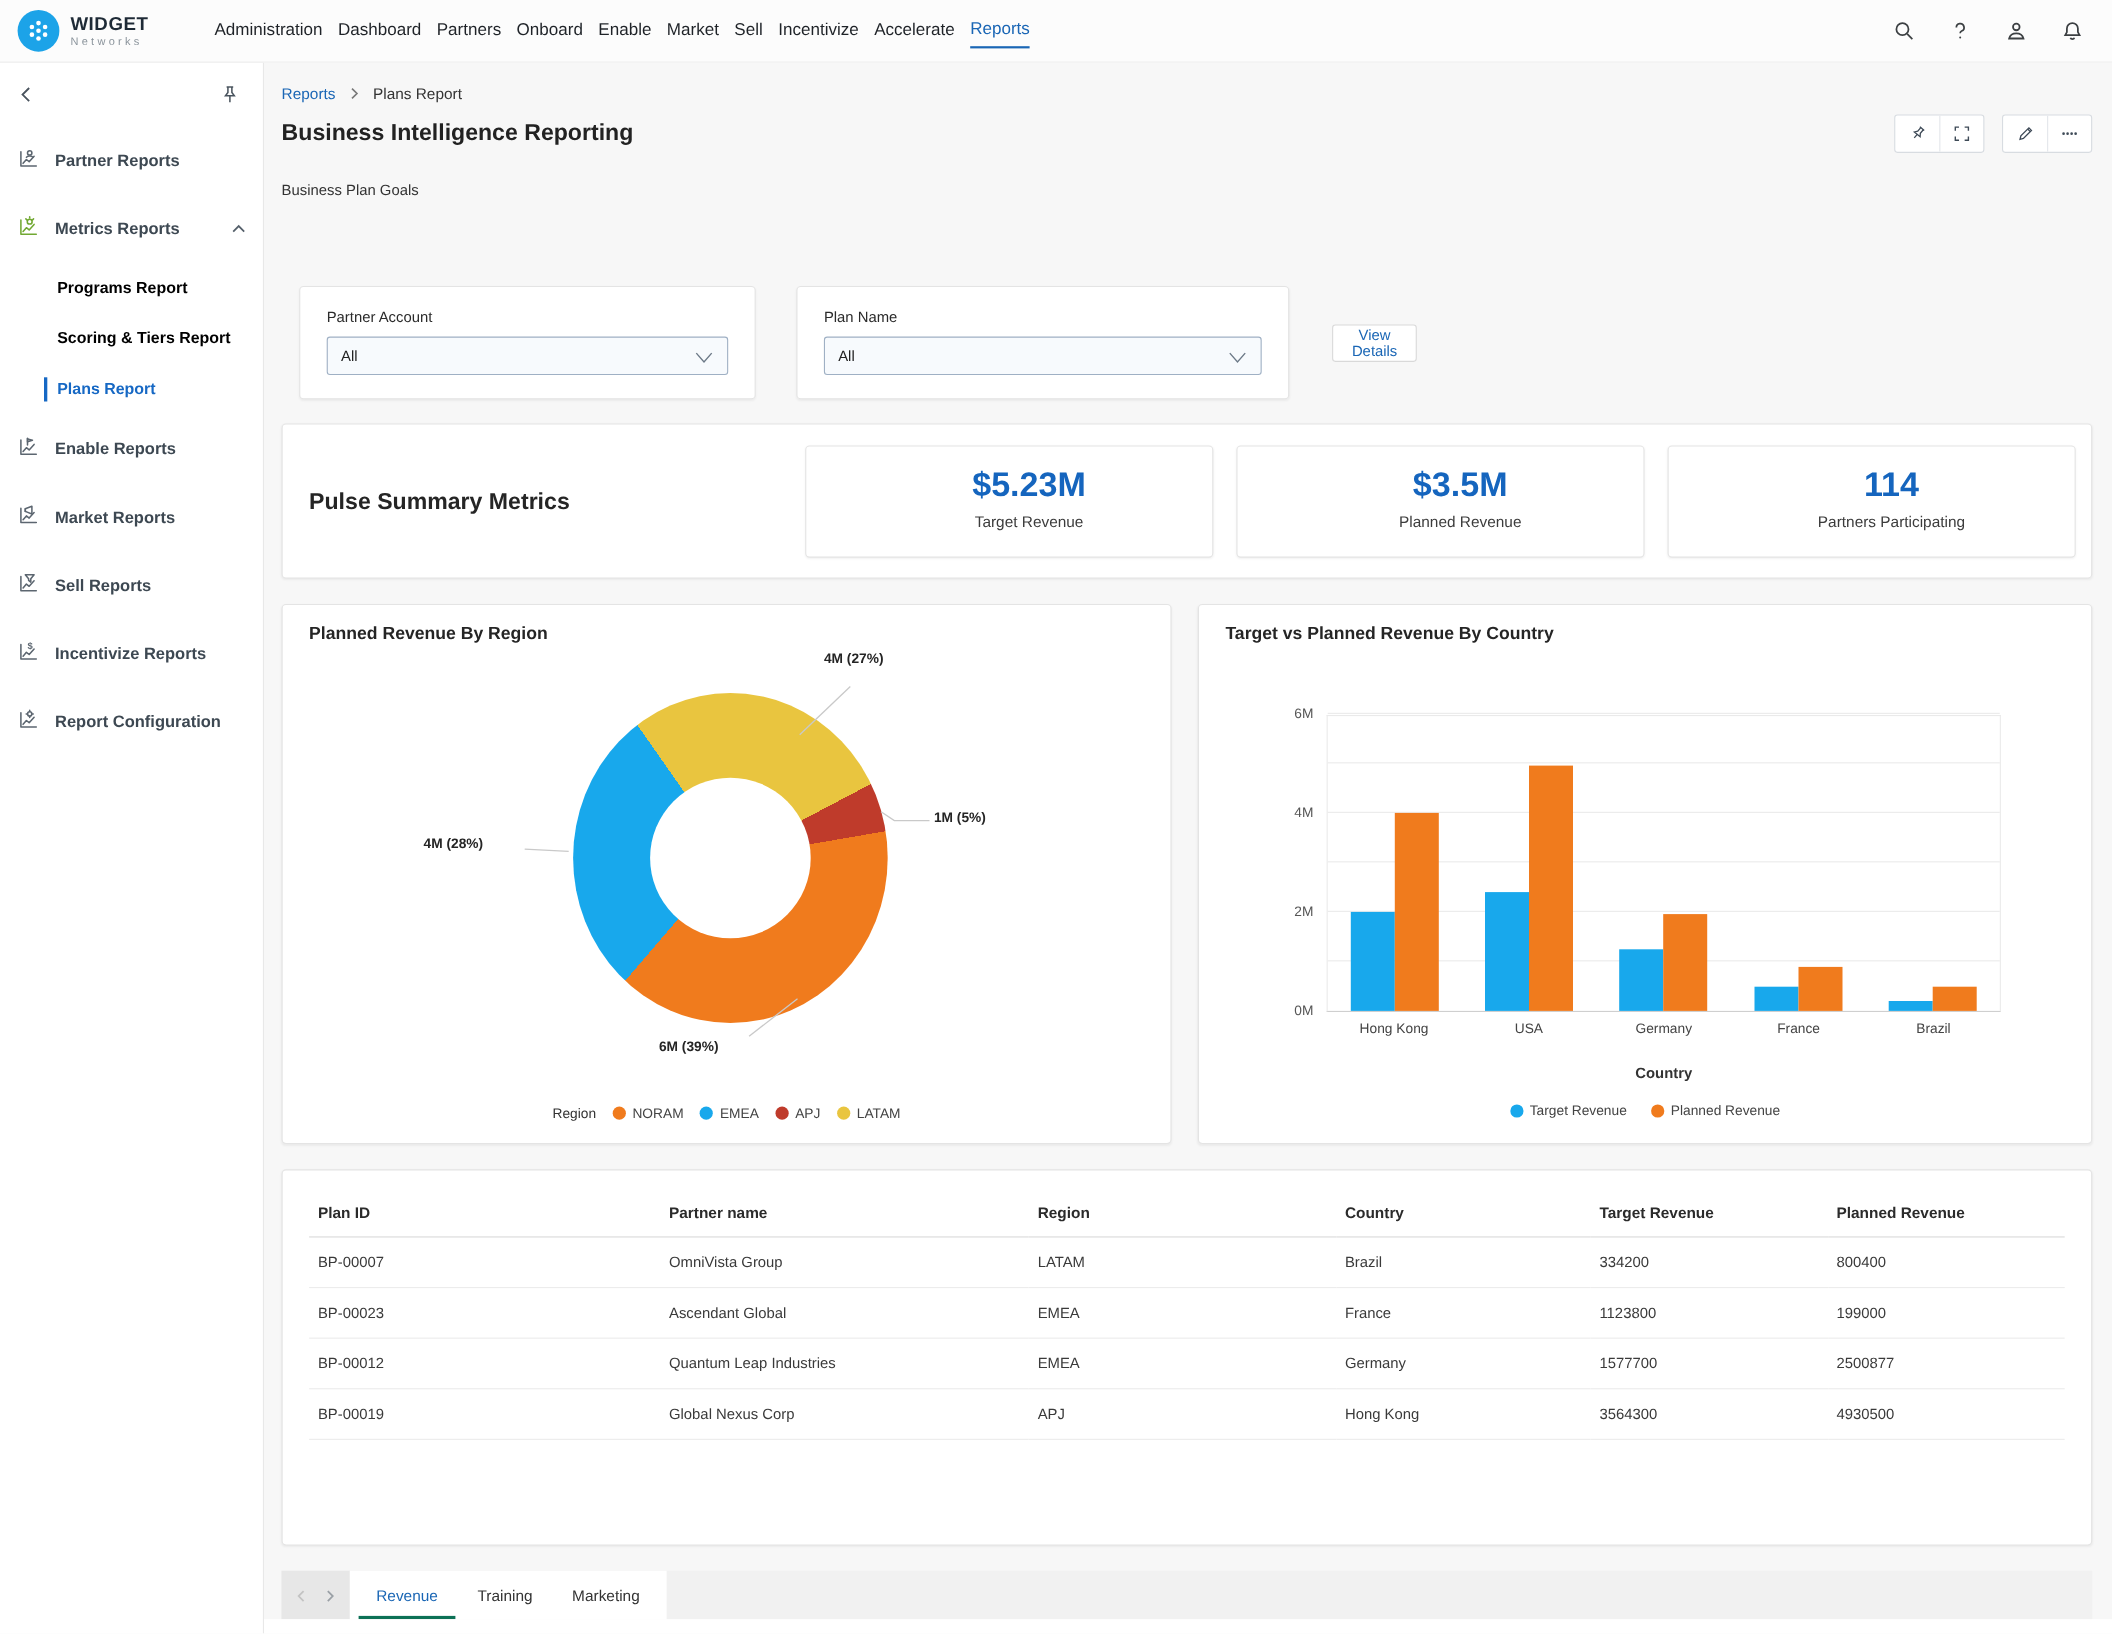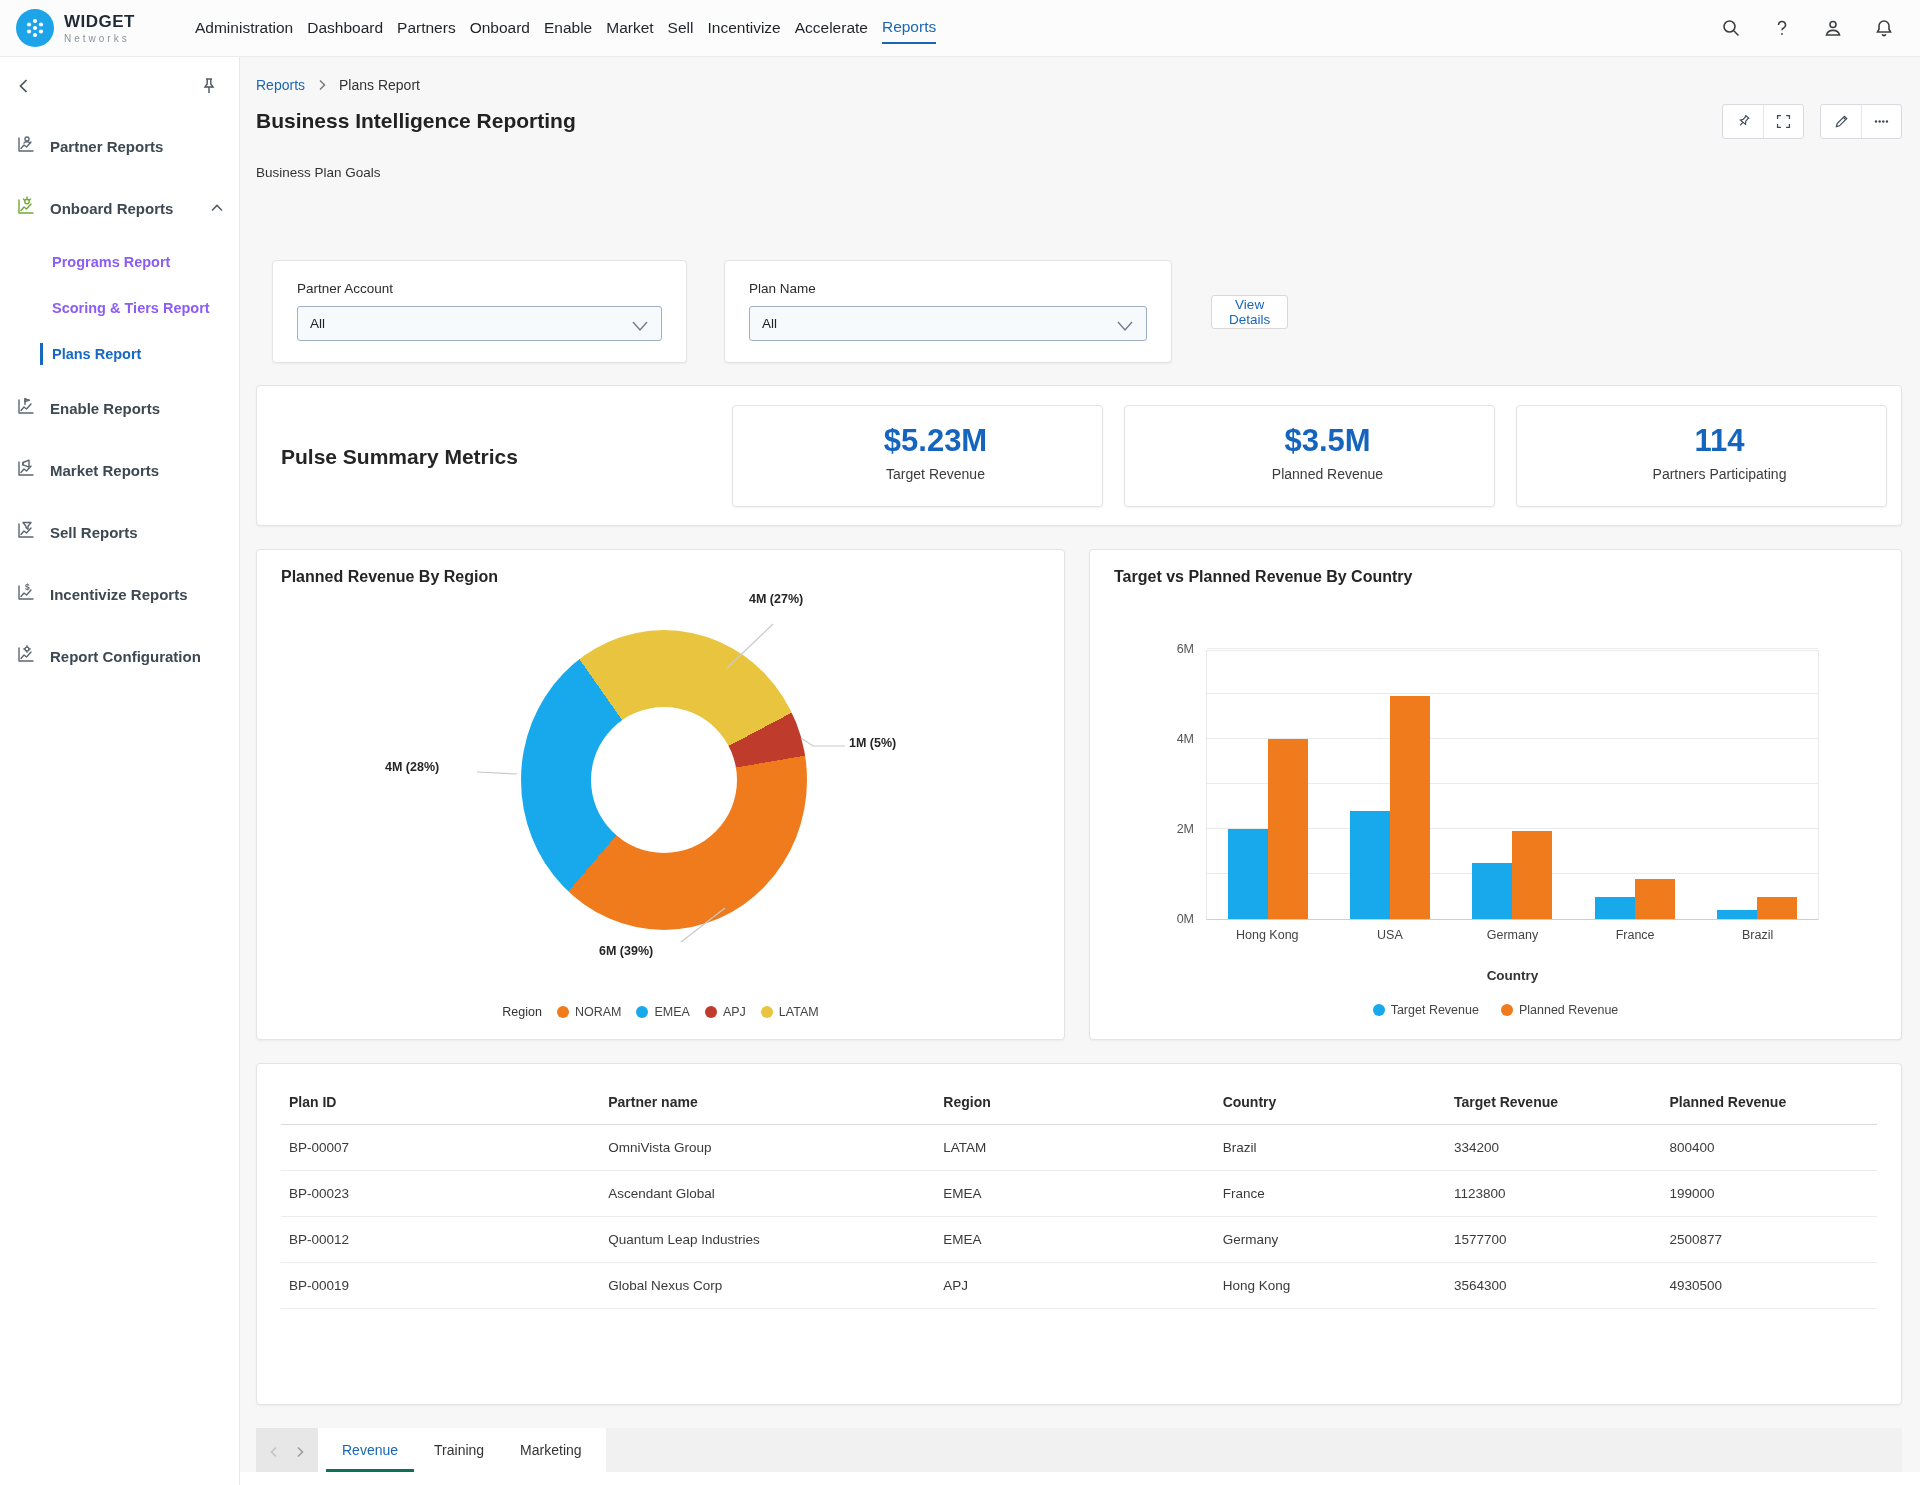--- a/index.html
+++ b/index.html
@@ -28,21 +28,21 @@
 
   
   .sb-head { height:58px; display:flex; align-items:center; justify-content:space-between; padding:0 20px 0 14px; }
   .sb-head .icon { width:20px; height:20px; color:#4A545E; cursor:pointer; }
   .sb-item { height:62px; display:flex; align-items:center; padding:0 14px; cursor:pointer; position:relative; }
   .sb-item .sb-icon { width:24px; height:24px; margin-right:12px; color:#5C6670; flex:0 0 auto; }
   .sb-item .sb-icon.green { color:#71A832; }
   .sb-item .sb-label { font-size:15px; font-weight:700; color:#3D4852; }
   .sb-item .sb-caret { margin-left:auto; width:16px; height:16px; color:#55606B; }
   .sb-sub { height:46px; display:flex; align-items:center; padding-left:52px; cursor:pointer; position:relative; }
-  .sb-sub .sb-sublabel { font-size:14.5px; font-weight:700; color:#8b5cf6; }
+  .sb-sub .sb-sublabel { font-size:14.5px; font-weight:700; color:#000000; }
   .sb-sub.active .sb-sublabel { color:#1668C4; }
   .sb-sub.active::before { content:""; position:absolute; left:40px; top:12px; bottom:12px; width:3px; background:#1668C4; }
 
   
   .content { position:absolute; left:16px; right:18px; top:0; }
   .breadcrumb { display:flex; align-items:center; gap:10px; margin-top:20px; font-size:14px; }
   .breadcrumb .crumb-link { color:#1A66B5; cursor:pointer; }
   .breadcrumb .crumb-sep { color:#7A7A7A; width:14px; height:14px; }
   .breadcrumb .crumb-current { color:#333; }
   .page-title { margin-top:16px; font-size:21px; font-weight:700; color:#222; }
@@ -210,21 +210,21 @@
         </div>
         <div class="sb-item">
           <span class="sb-icon green"><svg viewBox="0 0 24 24" fill="none" stroke="currentColor" stroke-width="1.4" stroke-linecap="round" stroke-linejoin="round">
               <path d="M5 4v13h14"></path>
               <polyline points="7,14.5 10,11 12.5,13 17,8"></polyline>
               <circle cx="13" cy="5.5" r="2.2"></circle>
               <line x1="13" y1="1" x2="13" y2="2.2"></line>
               <line x1="9.5" y1="3" x2="10.4" y2="3.9"></line>
               <line x1="16.5" y1="3" x2="15.6" y2="3.9"></line>
             </svg></span>
-          <span class="sb-label">Onboard Reports</span>
+          <span class="sb-label">Metrics Reports</span>
           <span class="sb-caret"><svg viewBox="0 0 16 16" fill="none" stroke="currentColor" stroke-width="1.6">
               <polyline points="3,10.5 8,5.5 13,10.5"></polyline>
             </svg></span>
         </div>
         <div class="sb-sub">
           <span class="sb-sublabel">Programs Report</span>
         </div>
         <div class="sb-sub">
           <span class="sb-sublabel">Scoring &amp; Tiers Report</span>
         </div>

